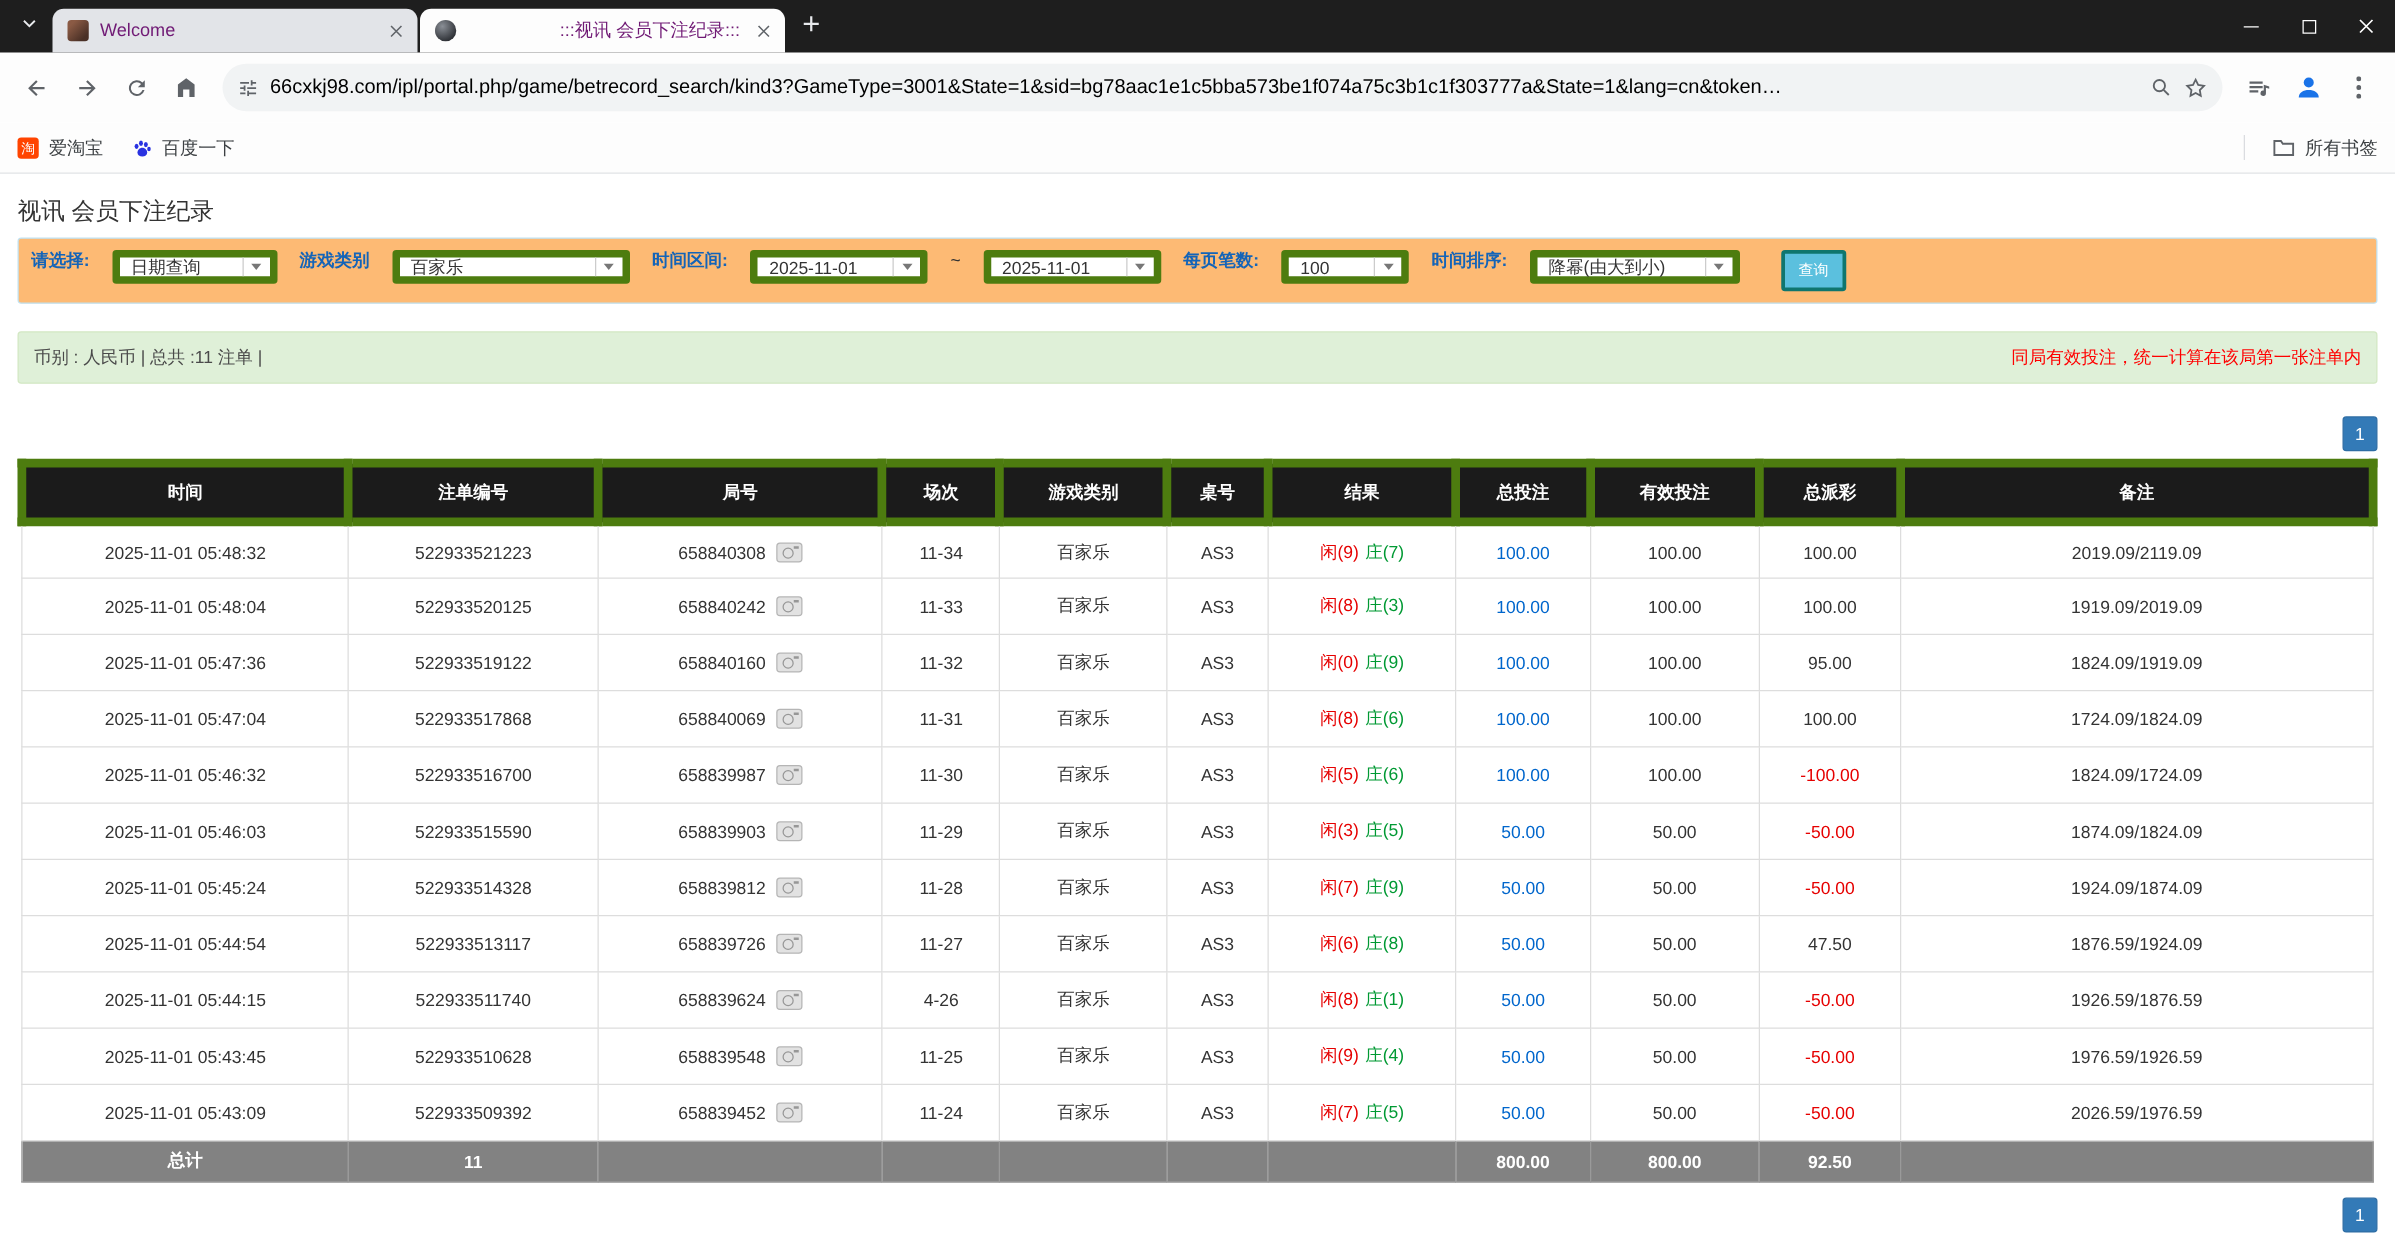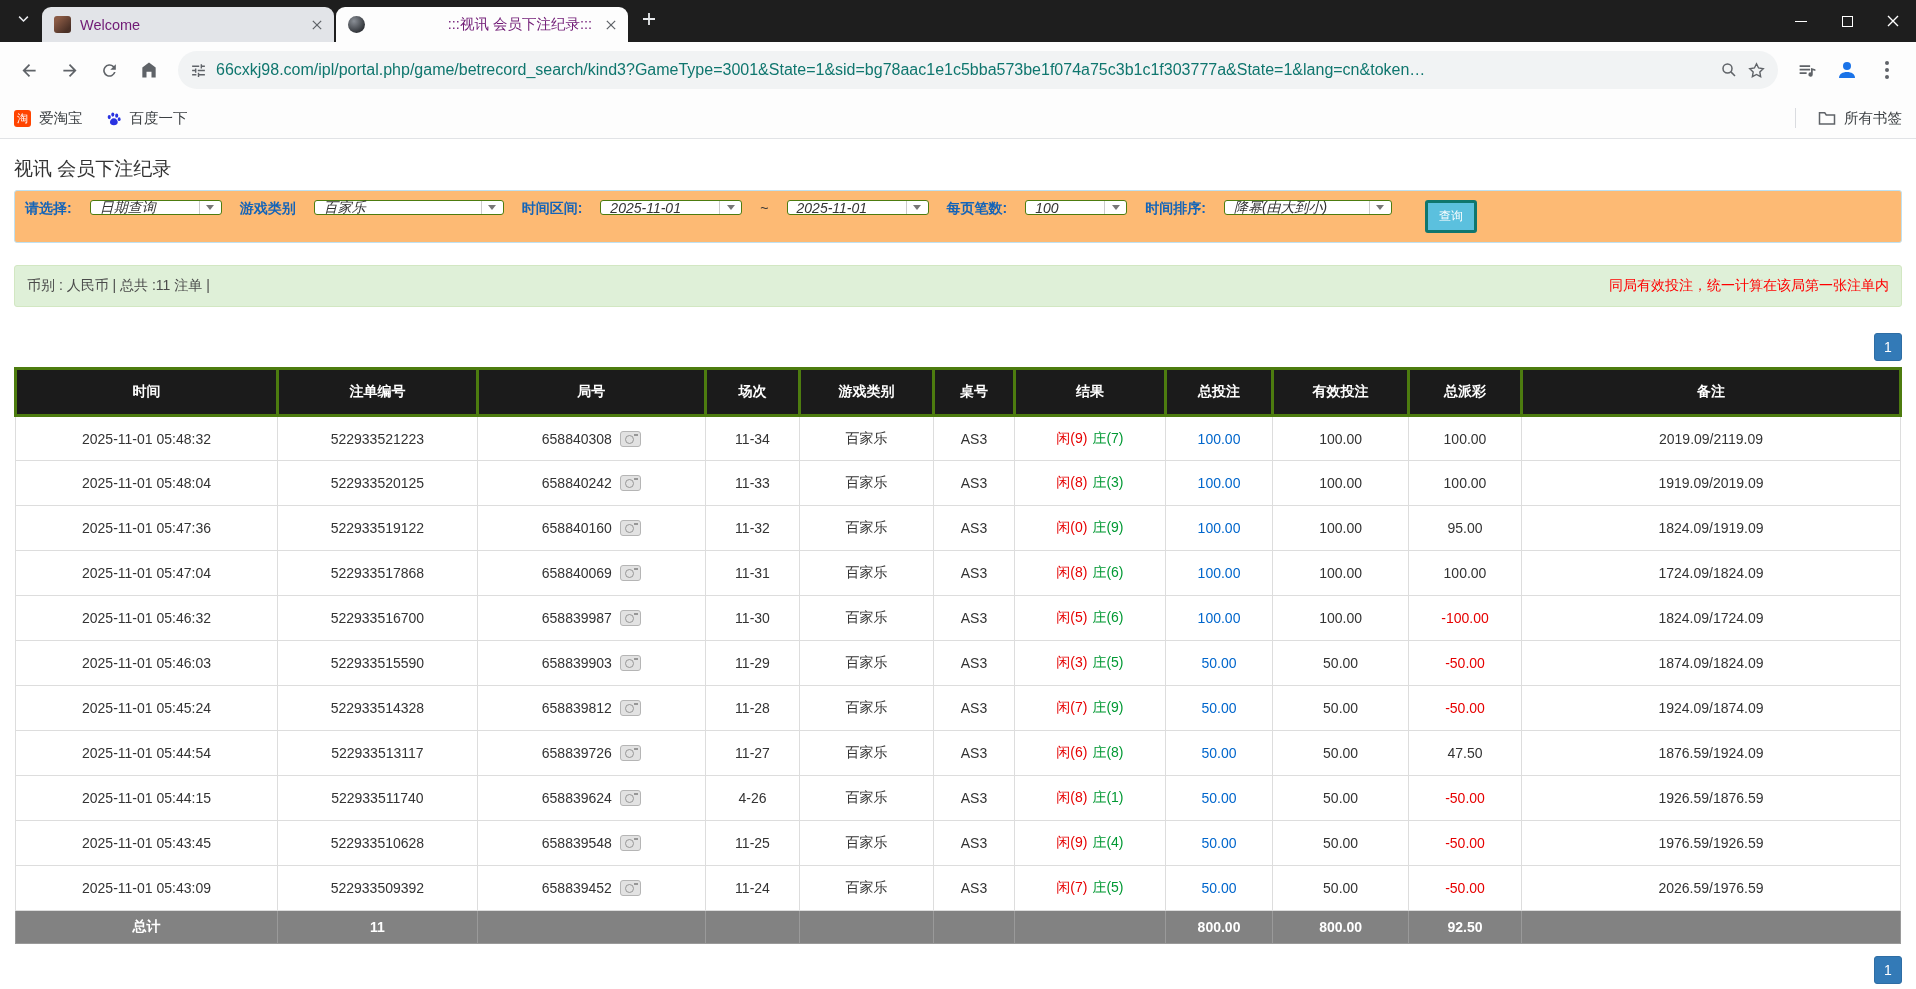--- a/index.html
+++ b/index.html
@@ -22,51 +22,51 @@
   .fav-globe { border-radius: 50%; background: radial-gradient(circle at 35% 30%, #8a8f96, #2e3136 75%); }
   .new-tab { width: 30px; height: 30px; margin: 0 0 4px 6px; display: flex; align-items: center; justify-content: center; border-radius: 50%; align-self: center; }
   .win-controls { position: absolute; right: 0; top: 0; height: 42px; display: flex; }
   .win-btn { width: 46px; height: 100%; display: flex; align-items: center; justify-content: center; }
   .min-glyph { width: 12px; height: 0; border-bottom: 1.6px solid #fff; display: block; }
   .max-glyph { width: 11px; height: 11px; border: 1.4px solid #fff; display: block; }
 
   .toolbar { height: 56px; background: #fdfdfd; display: flex; align-items: center; padding: 0 10px; gap: 2px; }
   .nav-btn { width: 38px; height: 38px; border-radius: 50%; display: flex; align-items: center; justify-content: center; flex: none; }
   .omnibox { flex: 1; height: 38px; background: #f1f3f4; border-radius: 19px; display: flex; align-items: center; padding: 0 12px; margin: 0 8px; gap: 9px; min-width: 0; }
-  .omnibox .url { flex: 1; font-size: 16px; color: #0f766e; white-space: nowrap; overflow: hidden; }
+  .omnibox .url { flex: 1; font-size: 16px; color: #000000; white-space: nowrap; overflow: hidden; }
   .omni-icon { display: flex; align-items: center; flex: none; }
 
   .bookmarks { height: 41px; background: #fdfdfd; border-bottom: 1px solid #e1e3e6; display: flex; align-items: center; padding: 0 14px; gap: 22px; font-size: 14.5px; color: #3c4043; }
   .bm-item { display: flex; align-items: center; gap: 8px; cursor: pointer; }
   .bm-favicon-taobao { width: 17px; height: 17px; border-radius: 3px; background: #ff4400; color: #fff; font-size: 11px; display: flex; align-items: center; justify-content: center; }
   .bm-spacer { flex: 1; }
   .v-divider { width: 1px; height: 20px; background: #dadce0; }
 
   
   .page-title { font-size: 19px; color: #333; margin: 17px 0 6px 14px; }
 
   .filter-bar { margin: 8px 14px 0; background: #fdba74; border: 1px solid #bfe1f1; border-radius: 3px; padding: 9px 10px; display: flex; align-items: flex-start; gap: 18px; font-size: 14px; }
   .f-label { color: #1464b8; font-weight: bold; white-space: nowrap; }
-  .combo { background: #fff; border: 1px solid #4d7c0f; height: 15px; display: flex; align-items: center; border-radius: 3px; cursor: pointer; font-style: italic; }
+  .combo { background: #fff; border: 6px solid #4d7c0f; height: 27px; display: flex; align-items: center; border-radius: 3px; cursor: pointer; }
   .combo .val { padding: 0 9px; font-size: 14px; color: #333; flex: 1; white-space: nowrap; overflow: hidden; }
   .combo .arrow { width: 22px; height: 100%; border-left: 1px solid #ccc; display: flex; align-items: center; justify-content: center; }
   .combo .arrow::after { content: ""; width: 0; height: 0; border-left: 4px solid transparent; border-right: 4px solid transparent; border-top: 5px solid #777; }
   .w-query { width: 132px; } .w-game { width: 190px; } .w-date { width: 142px; } .w-per { width: 102px; } .w-sort { width: 168px; }
   .tilde { color: #333; }
   .btn-search { background: #5bc0de; border: 3px solid #0f766e; color: #fff; font-size: 12px; padding: 5px 11px; border-radius: 3px; margin-left: 15px; cursor: pointer; font-family: inherit; }
 
   .summary-bar { margin: 22px 14px 0; background: #dff0d8; border: 1px solid #d2e7c2; border-radius: 3px; padding: 11px 12px; display: flex; justify-content: space-between; align-items: center; font-size: 14px; color: #4a4a4a; }
   .summary-right { color: #f00; }
 
   .pagi-row { margin: 26px 14px 6px; display: flex; justify-content: flex-end; }
   .pagi-bottom { margin-top: 12px; }
   .page-btn { min-width: 28px; height: 28px; background: #337ab7; border: 1px solid #2e6da4; color: #fff; display: flex; align-items: center; justify-content: center; font-size: 14px; border-radius: 3px; cursor: pointer; }
 
   .bet-table { width: calc(100% - 28px); margin: 2px 14px 0; border-collapse: collapse; table-layout: fixed; font-size: 14px; color: #333; }
-  .bet-table th { background: #1b1b1b; color: #fff; font-weight: bold; height: 47px; border: 3px solid #4d7c0f; font-size: 14px; }
+  .bet-table th { background: #1b1b1b; color: #fff; font-weight: bold; height: 47px; border: 7px solid #4d7c0f; font-size: 14px; }
   .bet-table td { border: 1px solid #ddd; height: 45px; text-align: center; background: #fff; }
   .bet-table tr.foot td { background: #828282; color: #fff; height: 33px; border-color: #9a9a9a; font-weight: bold; }
   .result-player { color: #e60000; }
   .result-banker { color: #009933; margin-left: 5px; }
   .bet-link { color: #06c; text-decoration: none; cursor: pointer; }
   td.neg, .neg { color: #e60000; }
   .cam-icon { display: inline-block; width: 21px; height: 16px; background: #e2e2e2; border: 1px solid #b5b5b5; border-radius: 3px; margin-left: 8px; vertical-align: -3px; position: relative; cursor: pointer; }
   .cam-icon::before { content: ""; position: absolute; left: 4px; top: 3px; width: 7px; height: 7px; border: 1.5px solid #979797; border-radius: 50%; }
   .cam-icon::after { content: ""; position: absolute; right: 2px; top: 2px; width: 4px; height: 2px; background: #979797; }
 </style>

